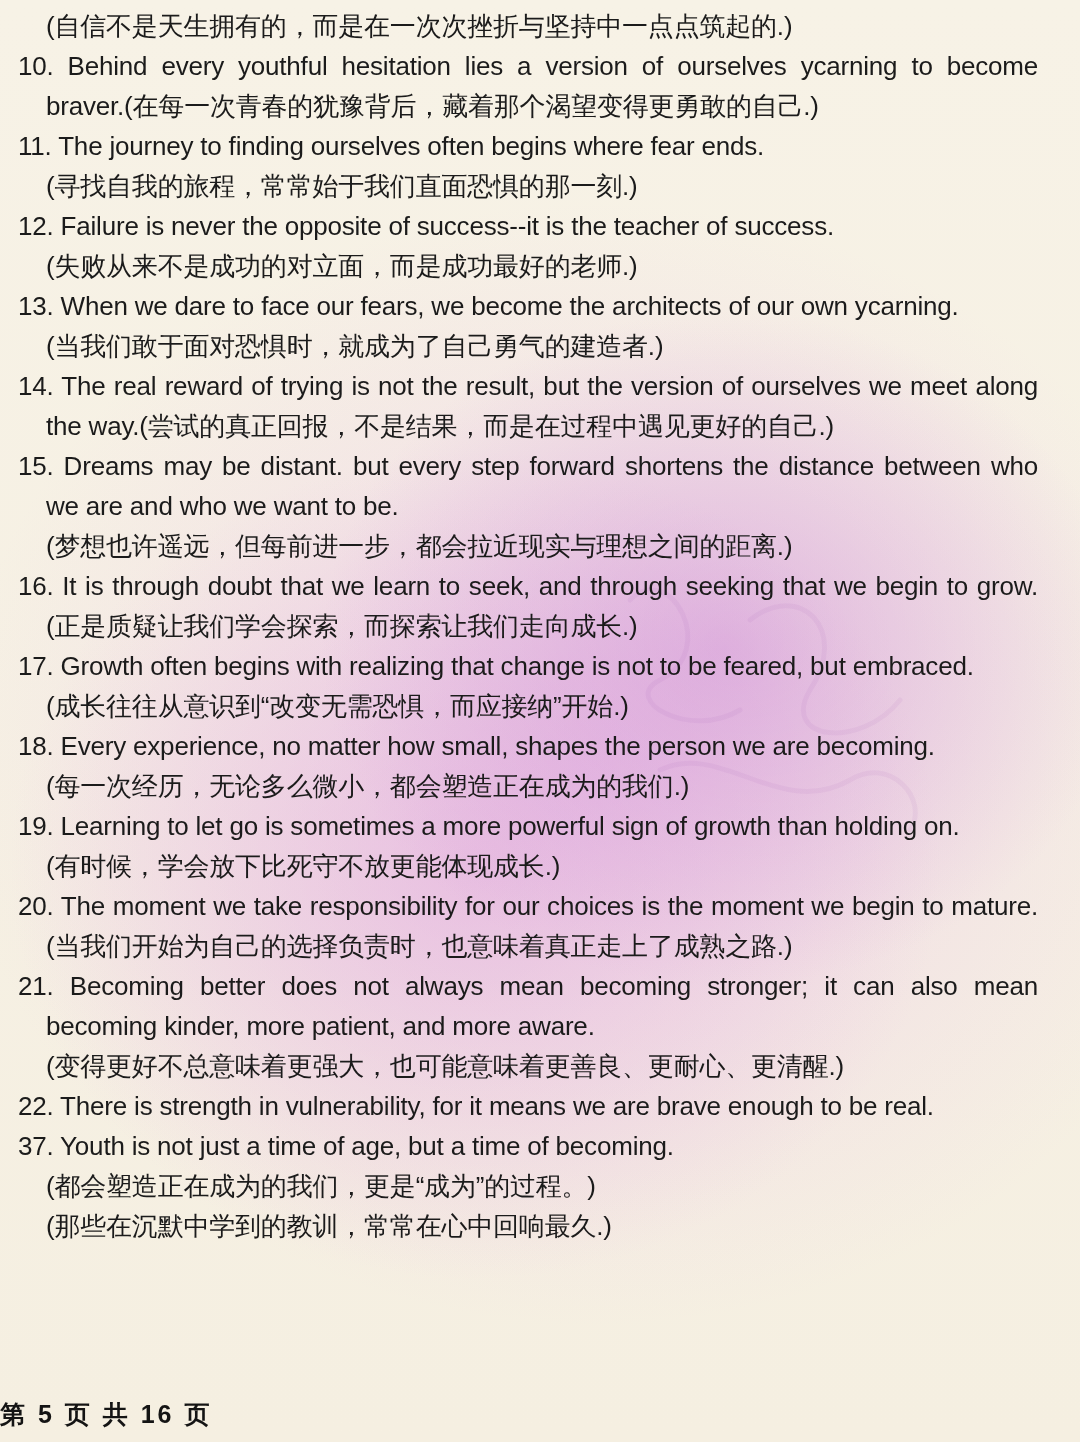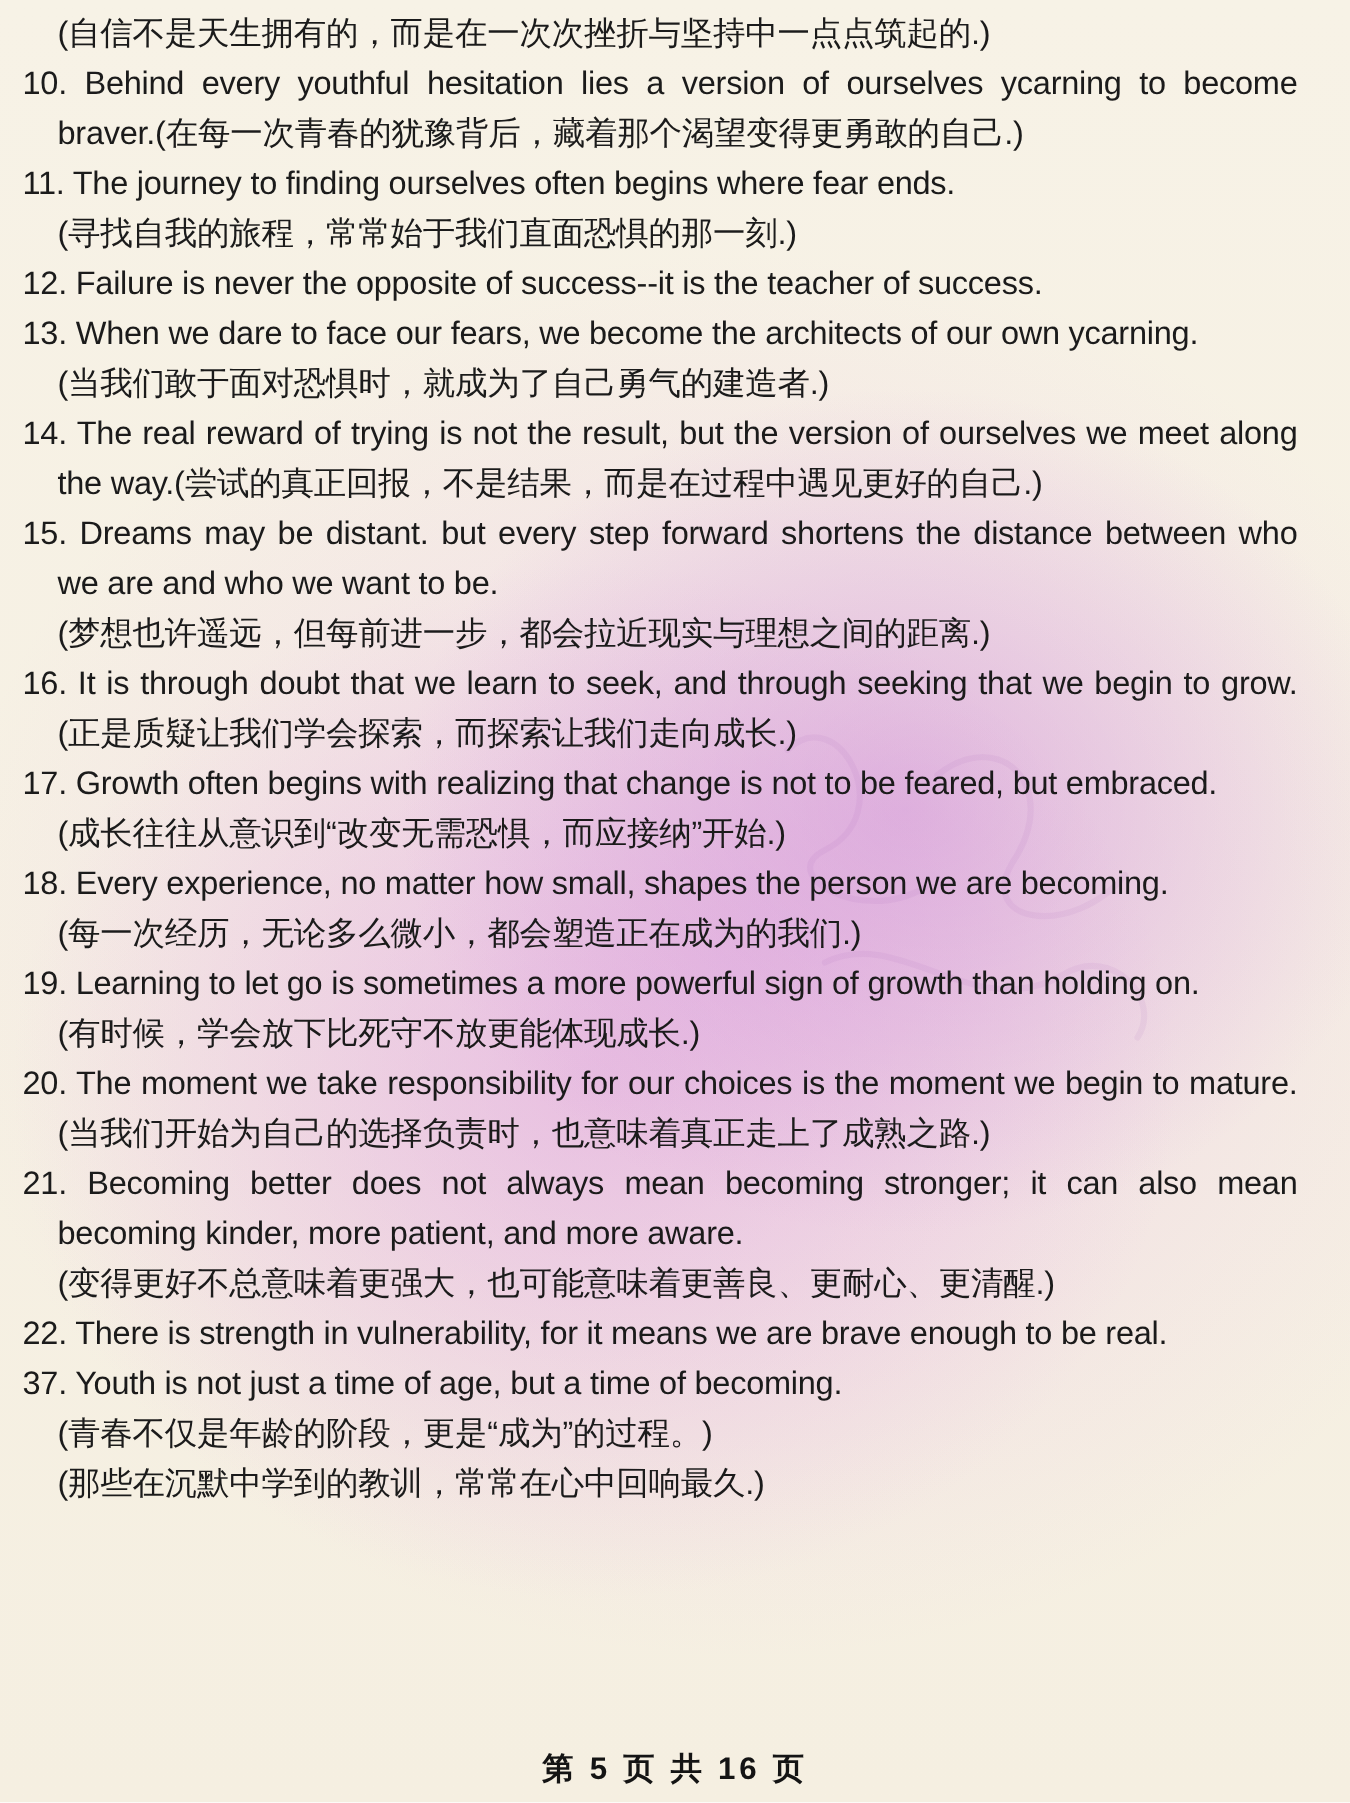--- a/index.html
+++ b/index.html
@@ -49,21 +49,20 @@
     margin-left: 28px;
   }
   .num {
     display: inline;
   }
   .footer {
     position: absolute;
     left: 0;
     right: 0;
     top: 1398px;
-    text-align: center;
     font-weight: bold;
     font-size: 25px;
     letter-spacing: 3px;
     color: #141414;
   }
 </style>
 </head>
 <body>
 
 <div class="page">
@@ -78,20 +77,21 @@
 
   <div class="content">
     <p class="lead-line">(自信不是天生拥有的，而是在一次次挫折与坚持中一点点筑起的.)</p>
     <div id="list">
   <p class="item"><span class="num">10.</span> <span class="en">Behind every youthful hesitation lies a version of ourselves ycarning to become braver.(在每一次青春的犹豫背后，藏着那个渴望变得更勇敢的自己.)</span></p>
 
   <p class="item"><span class="num">11.</span> <span class="en">The journey to finding ourselves often begins where fear ends.</span></p>
   <p class="zh-line">(寻找自我的旅程，常常始于我们直面恐惧的那一刻.)</p>
 
   <p class="item"><span class="num">12.</span> <span class="en">Failure is never the opposite of success--it is the teacher of success.</span></p>
+  <p class="zh-line">(失败从来不是成功的对立面，而是成功最好的老师.)</p>
 
   <p class="item"><span class="num">13.</span> <span class="en">When we dare to face our fears, we become the architects of our own ycarning.</span></p>
   <p class="zh-line">(当我们敢于面对恐惧时，就成为了自己勇气的建造者.)</p>
 
   <p class="item"><span class="num">14.</span> <span class="en">The real reward of trying is not the result, but the version of ourselves we meet along the way.(尝试的真正回报，不是结果，而是在过程中遇见更好的自己.)</span></p>
 
   <p class="item"><span class="num">15.</span> <span class="en">Dreams may be distant. but every step forward shortens the distance between who we are and who we want to be.</span></p>
   <p class="zh-line">(梦想也许遥远，但每前进一步，都会拉近现实与理想之间的距离.)</p>
 
   <p class="item"><span class="num">16.</span> <span class="en">It is through doubt that we learn to seek, and through seeking that we begin to grow.(正是质疑让我们学会探索，而探索让我们走向成长.)</span></p>
@@ -106,21 +106,21 @@
   <p class="zh-line">(有时候，学会放下比死守不放更能体现成长.)</p>
 
   <p class="item"><span class="num">20.</span> <span class="en">The moment we take responsibility for our choices is the moment we begin to mature.(当我们开始为自己的选择负责时，也意味着真正走上了成熟之路.)</span></p>
 
   <p class="item"><span class="num">21.</span> <span class="en">Becoming better does not always mean becoming stronger; it can also mean becoming kinder, more patient, and more aware.</span></p>
   <p class="zh-line">(变得更好不总意味着更强大，也可能意味着更善良、更耐心、更清醒.)</p>
 
   <p class="item"><span class="num">22.</span> <span class="en">There is strength in vulnerability, for it means we are brave enough to be real.</span></p>
 
   <p class="item"><span class="num">37.</span> <span class="en">Youth is not just a time of age, but a time of becoming.</span></p>
-  <p class="zh-line">(青春不仅是年龄的阶段，更是“成为”的过程。)</p>
+  <p class="zh-line">(都会塑造正在成为的我们，更是“成为”的过程。)</p>
 
 
   <p class="zh-line">(那些在沉默中学到的教训，常常在心中回响最久.)</p>
 </div>
   </div>
 
   <div class="footer">
     <span>第 5 页 共 16 页</span>
   </div>
 

